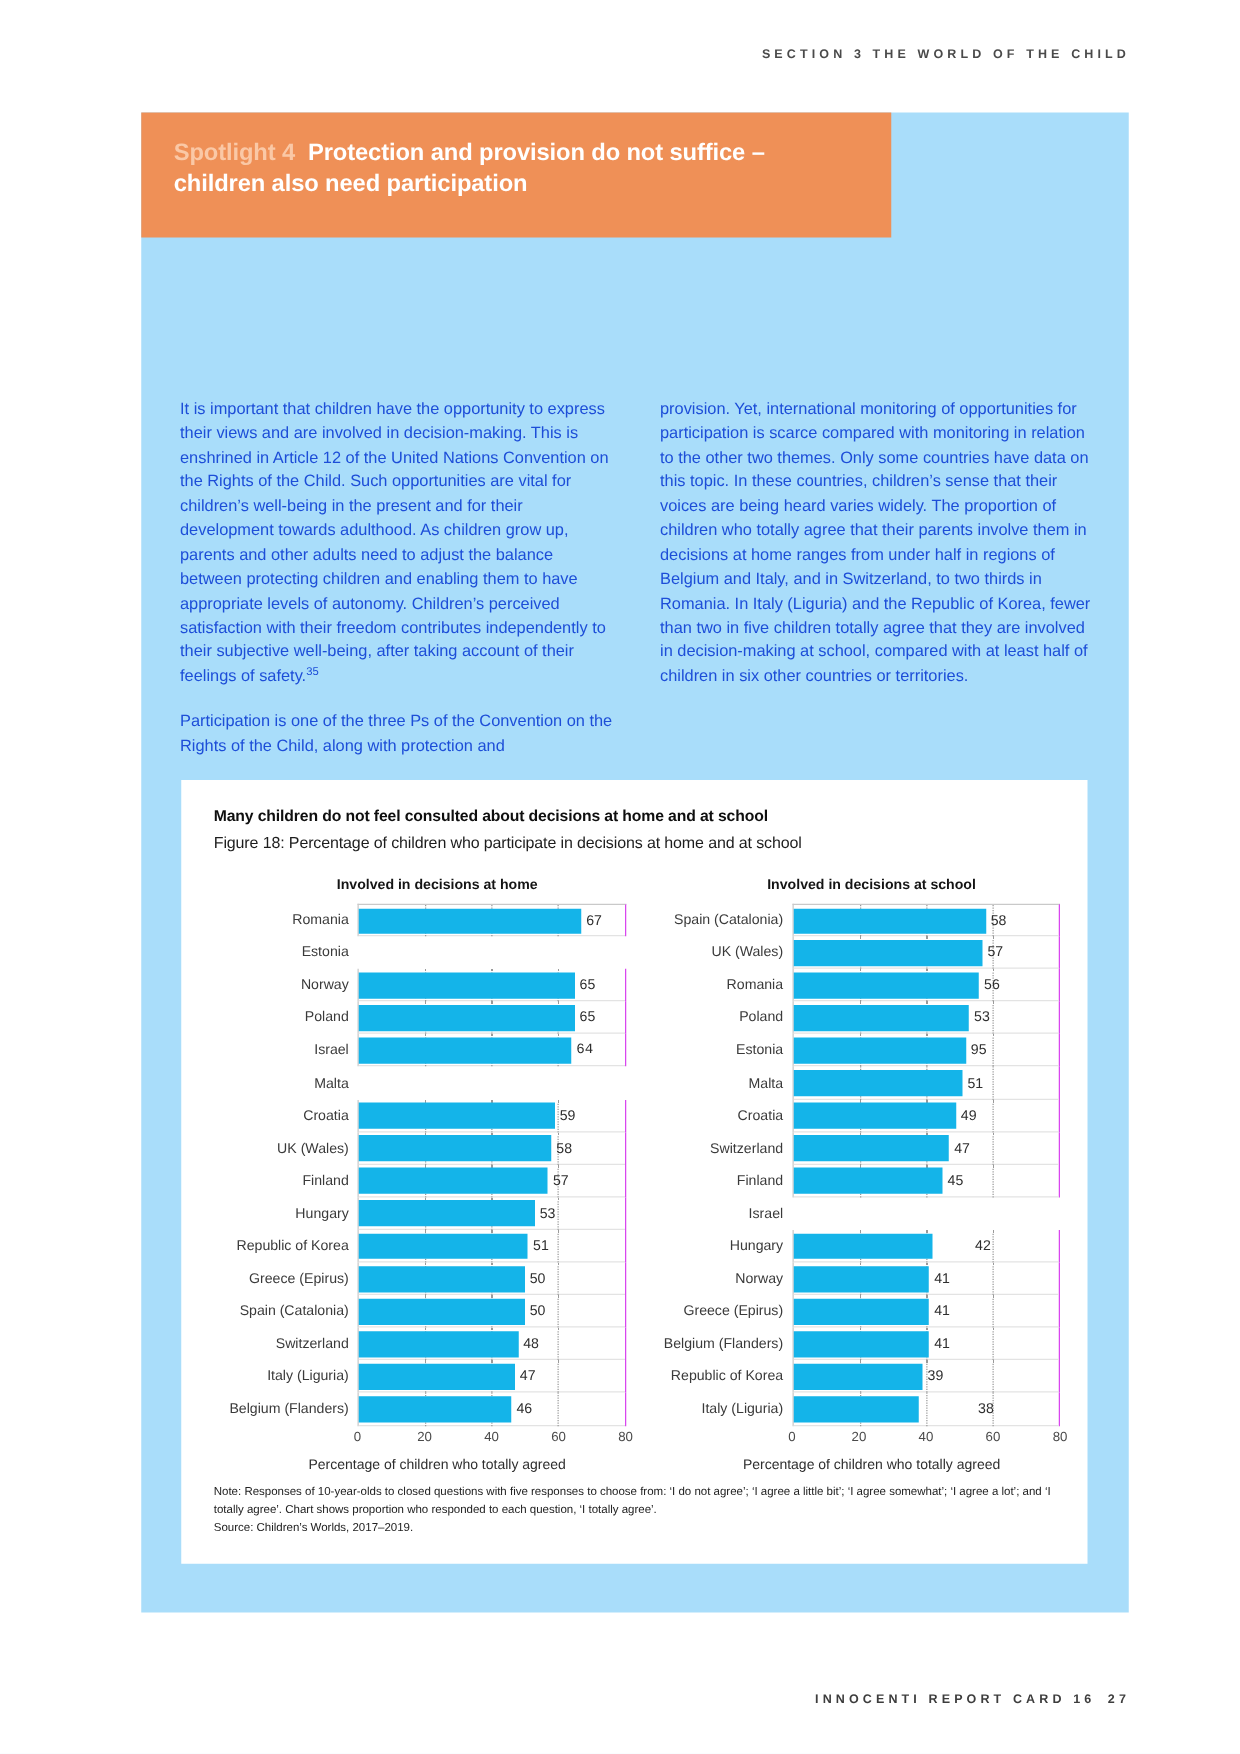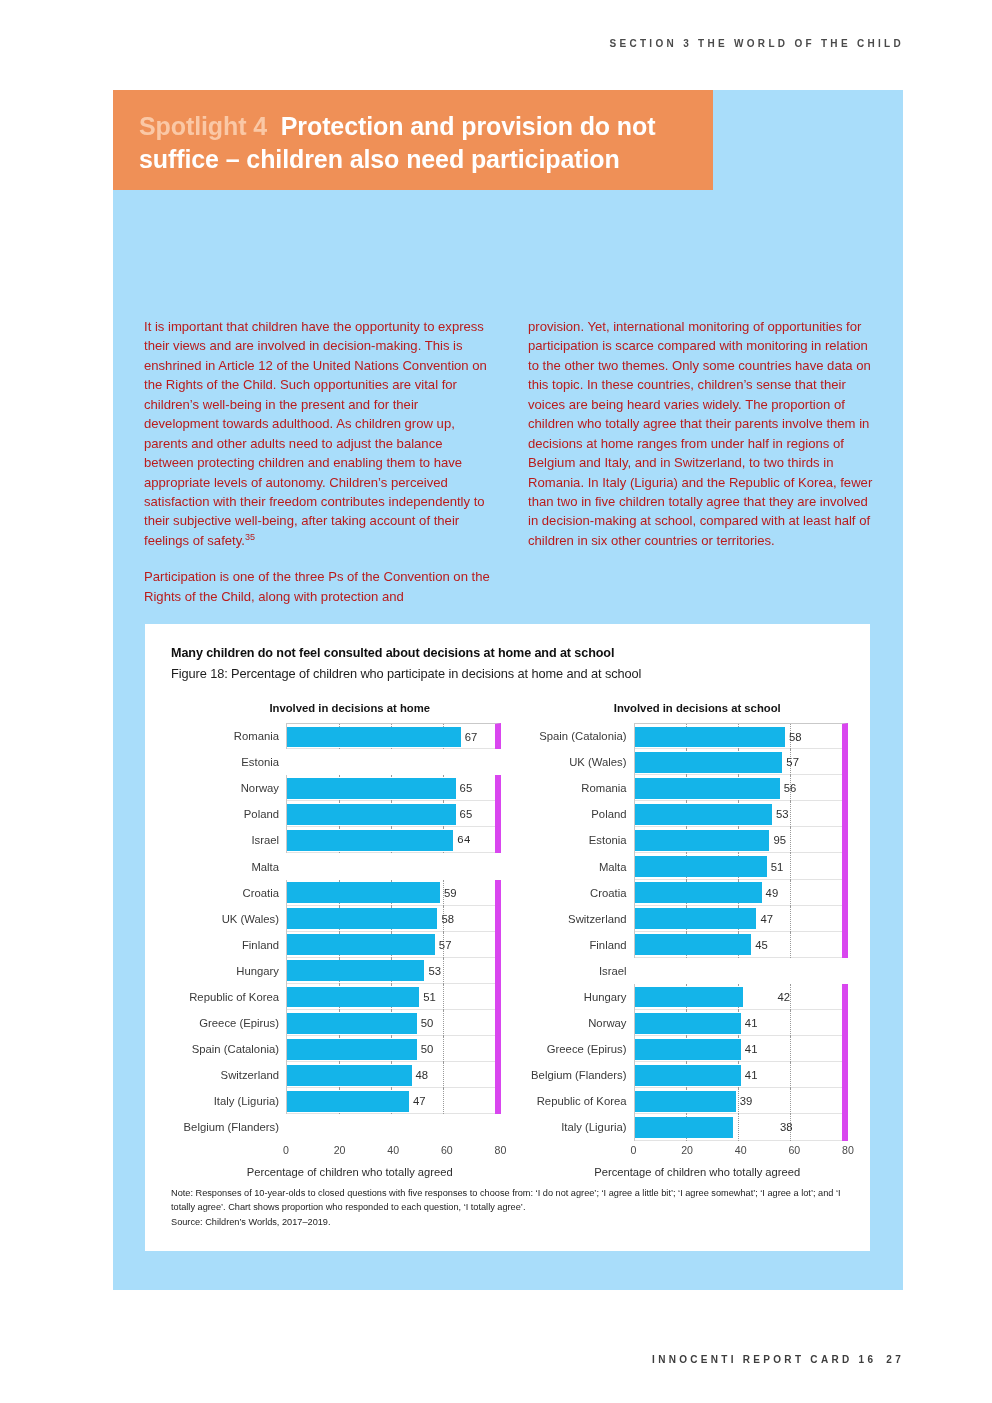--- a/index.html
+++ b/index.html
@@ -42,21 +42,21 @@
     position: absolute;
     left: 0;
     top: 0;
     width: 600px;
     height: 100px;
     background: #ef9057;
     box-sizing: border-box;
     padding: 20px 26px 0 26px;
   }
   .banner-title {
-    font-size: 25px;
+    font-size: 19px;
     font-weight: 700;
     line-height: 1.32;
     color: #ffffff;
     letter-spacing: -0.1px;
   }
   .banner-title .spot-label {
     color: #fac8a6;
   }
 
   
@@ -66,21 +66,21 @@
     top: 227px;
     width: 735px;
     display: flex;
     gap: 33px;
   }
   .col { width: 351px; }
   .col p {
     margin: 0 0 17px 0;
     font-size: 13.1px;
     line-height: 1.485;
-    color: #b91c1c;
+    color: #1d4ed8;
   }
   .col p:last-child { margin-bottom: 0; }
   sup { font-size: 9px; vertical-align: super; line-height: 0; }
 
   
   .figure-panel {
     position: absolute;
     left: 32px;
     top: 534px;
     width: 725px;
@@ -133,21 +133,21 @@
     font-size: 11.3px;
     color: #3a3a3a;
     white-space: nowrap;
     box-sizing: border-box;
   }
   .plot {
     position: relative;
     flex: 1;
     height: 100%;
     border-left: 1px solid #c9c9c9;
-    border-right: 6px solid #d946ef;
+    border-right: 1px solid #d946ef;
     box-sizing: border-box;
   }
   .plot::before {
     
     content: "";
     position: absolute;
     left: 0; right: 0; bottom: 0;
     height: 1px;
     background: #e3e3e3;
   }
@@ -388,20 +388,27 @@
               <div class="plot">
                 <div class="gridline" style="left: 25%;"></div>
                 <div class="gridline" style="left: 50%;"></div>
                 <div class="gridline" style="left: 75%;"></div>
                 <div class="bar" style="width: 58.75%; background: rgb(20, 180, 233);"></div>
                 <div class="bar-value" style="left: 58.75%;">47</div>
               </div>
             </div>
             <div class="row">
               <div class="row-label">Belgium (Flanders)</div>
+              <div class="plot">
+                <div class="gridline" style="left: 25%;"></div>
+                <div class="gridline" style="left: 50%;"></div>
+                <div class="gridline" style="left: 75%;"></div>
+                <div class="bar" style="width: 57.5%; background: rgb(20, 180, 233);"></div>
+                <div class="bar-value" style="left: 57.5%;">46</div>
+              </div>
             </div>
           </div>
         <div class="axis">
           <div class="axis-spacer"></div>
           <div class="axis-ticks">
               <span class="tick" style="left: 0%;">0</span>
               <span class="tick" style="left: 25%;">20</span>
               <span class="tick" style="left: 50%;">40</span>
               <span class="tick" style="left: 75%;">60</span>
               <span class="tick" style="left: 100%;">80</span>

